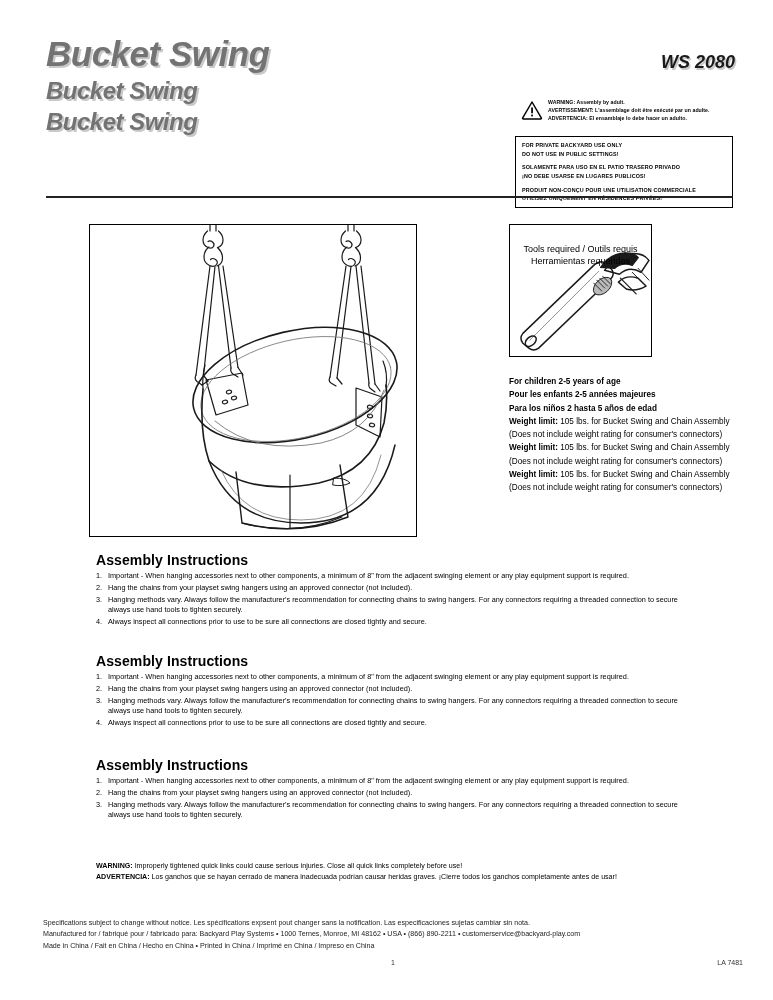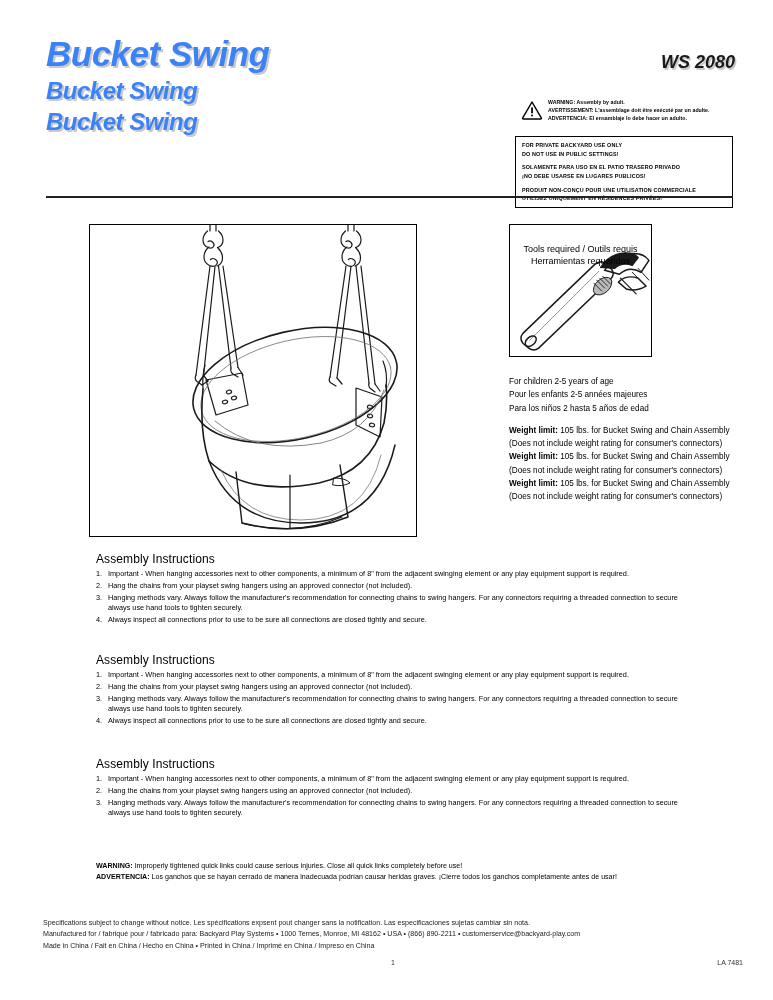--- a/index.html
+++ b/index.html
@@ -26,21 +26,21 @@
   .title-block {
     position: absolute;
     left: 46px;
     top: 36px;
     width: 470px;
   }
   .title-1, .title-2, .title-3 {
     font-weight: bold;
     font-style: italic;
     letter-spacing: -0.5px;
-    color: #3b82f6;
+    color: #737373;
     text-shadow: 2px 2px 0px #c9c9c9;
     line-height: 1.0;
     white-space: nowrap;
   }
   .title-1 { font-size: 35px; margin-bottom: 8px; }
   .title-2 { font-size: 24px; margin-bottom: 7px; }
   .title-3 { font-size: 24px; }
 
   .model-no {
     position: absolute;
@@ -156,39 +156,39 @@
 
   
   .spec-col {
     position: absolute;
     left: 509px;
     top: 375px;
     width: 228px;
   }
   .spec-ages div {
     font-size: 8.2px;
-    font-weight: normal;
+    font-weight: bold;
     line-height: 1.62;
   }
-  .spec-weights { margin-top: 9px; }
+  .spec-weights { }
   .spec-weight {
     font-size: 8.2px;
     line-height: 1.62;
   }
   .spec-weight b { font-weight: bold; }
 
   
   .assembly {
     position: absolute;
     left: 96px;
     width: 600px;
   }
   .assembly-h {
-    font-size: 12px;
-    font-weight: normal;
+    font-size: 14px;
+    font-weight: bold;
     margin-bottom: 3px;
     letter-spacing: 0.1px;
   }
   .assembly ol {
     margin: 0;
     padding: 0;
     list-style: none;
   }
   .assembly li {
     font-size: 7.3px;

